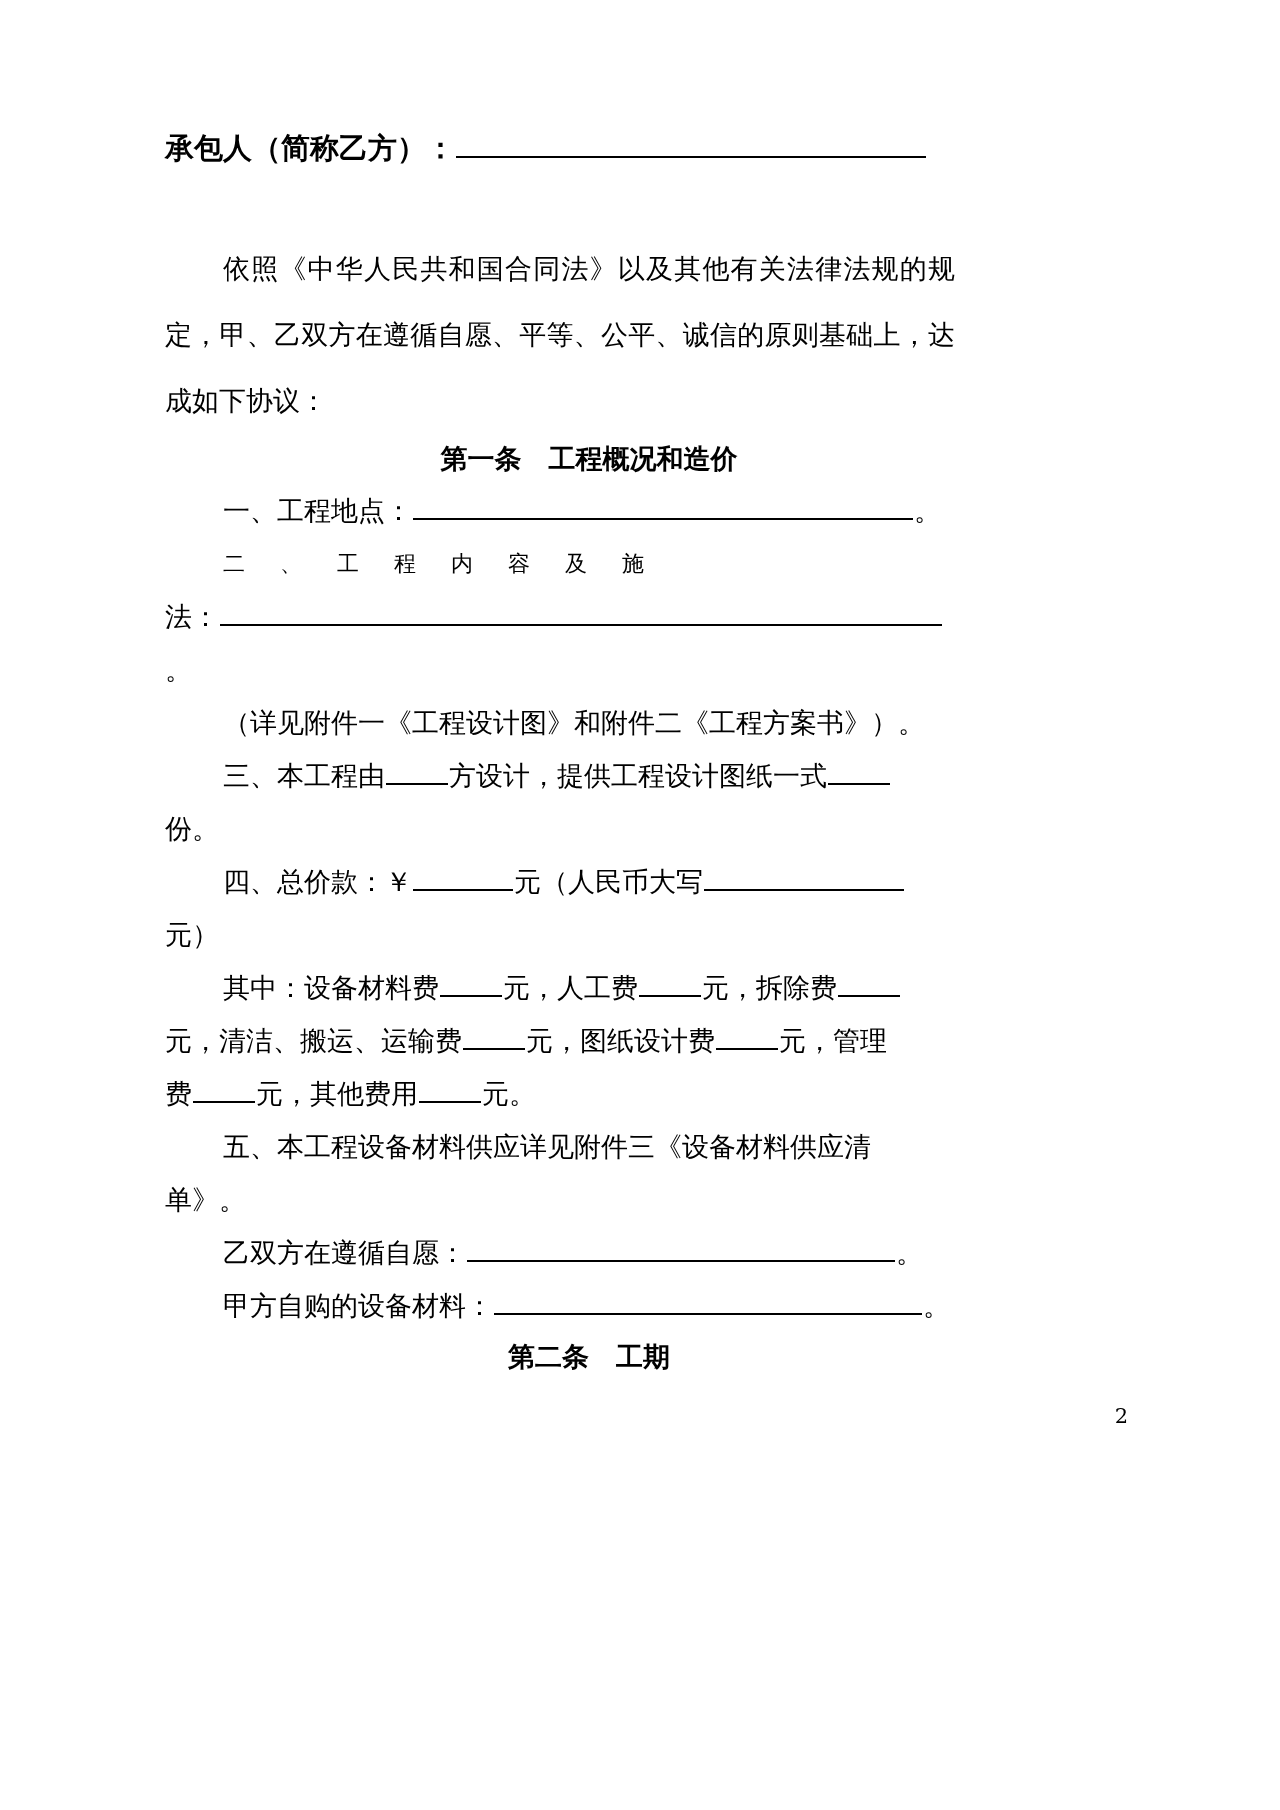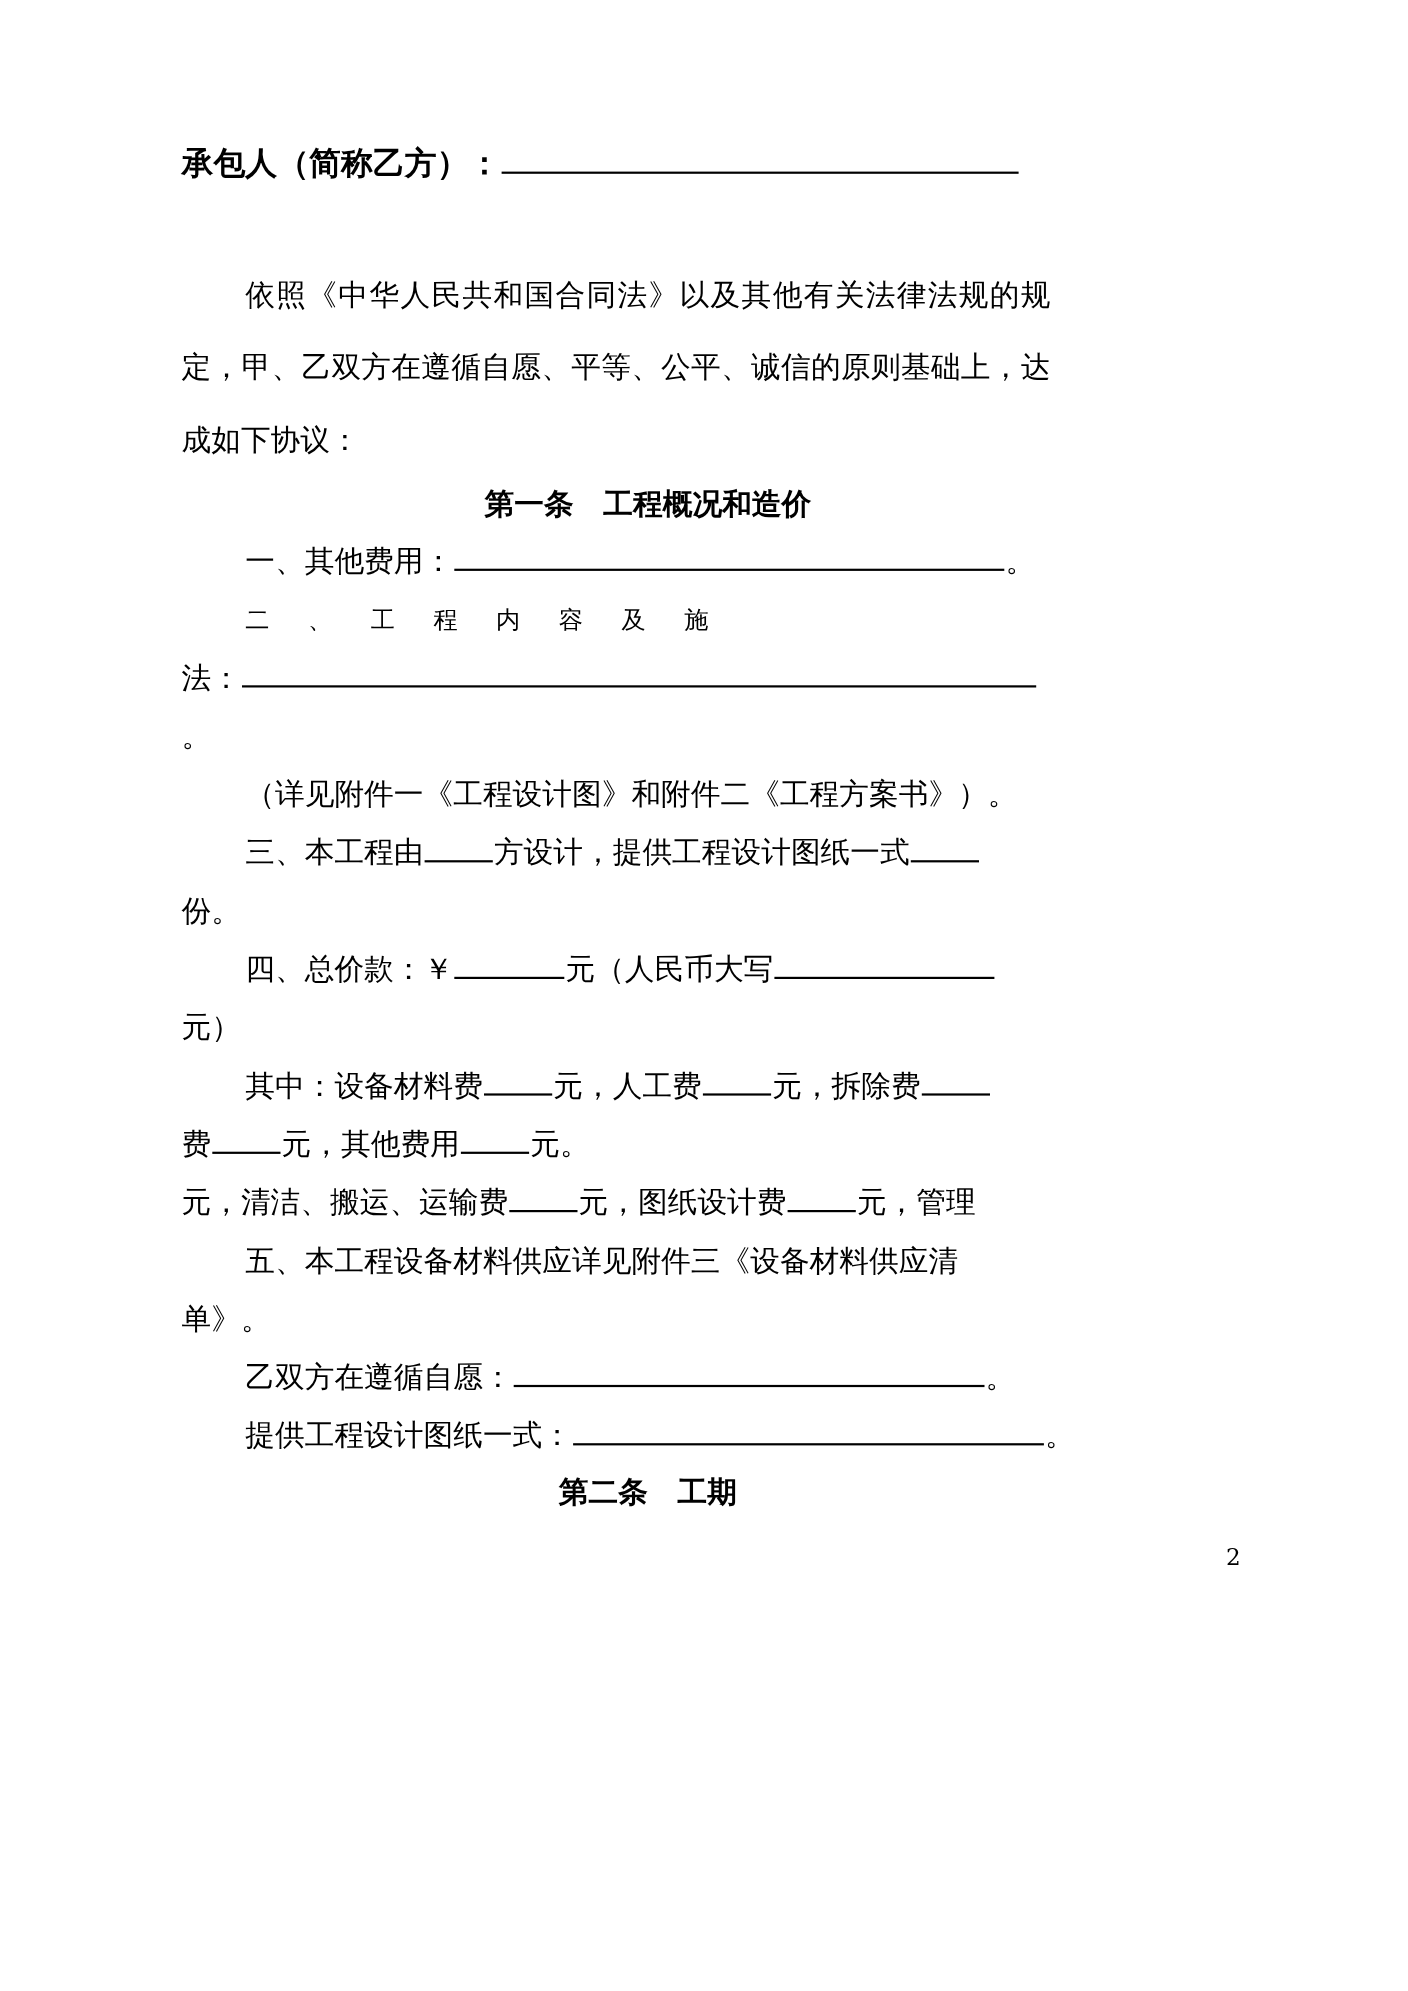--- a/index.html
+++ b/index.html
@@ -114,21 +114,21 @@
       <span>承包人（简称乙方）：</span><span class="rule rule-xl"></span>
     </div>
 
     <div class="spacer-lg"></div>
 
     <div class="body-par" style="text-indent:58px; width:790px; text-align:justify; text-align-last:left;">依照《中华人民共和国合同法》以及其他有关法律法规的规定，甲、乙双方在遵循自愿、平等、公平、诚信的原则基础上，达成如下协议：</div>
 
     <div class="sec-head indent2">第一条　工程概况和造价</div>
 
     <div class="body-line indent2">
-      <span>一、其他费用：</span><span class="rule rule-lg"></span><span>。</span>
+      <span>一、工程地点：</span><span class="rule rule-lg"></span><span>。</span>
     </div>
 
     <div class="tracked">二、工程内容及施</div>
 
     <div class="body-line">
       <span>法：</span><span class="rule rule-xxl"></span>
     </div>
 
     <div class="body-line">。</div>
 
@@ -142,36 +142,36 @@
     <div class="body-line indent2">
       <span>四、总价款：￥</span><span class="rule rule-md"></span><span>元（人民币大写</span><span class="rule rule-lg2"></span>
     </div>
     <div class="body-line">元）</div>
 
     <div class="body-line indent2">
       <span>其中：设备材料费</span><span class="rule rule-sm"></span><span>元，人工费</span><span class="rule rule-sm"></span><span>元，拆除费</span><span class="rule rule-sm"></span>
     </div>
 
     <div class="body-line">
-      <span>费</span><span class="rule rule-sm"></span><span>元，其他费用</span><span class="rule rule-sm"></span><span>元。</span>
+      <span>元，清洁、搬运、运输费</span><span class="rule rule-sm"></span><span>元，图纸设计费</span><span class="rule rule-sm"></span><span>元，管理</span>
     </div>
 
     <div class="body-line">
-      <span>元，清洁、搬运、运输费</span><span class="rule rule-sm"></span><span>元，图纸设计费</span><span class="rule rule-sm"></span><span>元，管理</span>
+      <span>费</span><span class="rule rule-sm"></span><span>元，其他费用</span><span class="rule rule-sm"></span><span>元。</span>
     </div>
 
     <div class="body-line indent2">五、本工程设备材料供应详见附件三《设备材料供应清</div>
     <div class="body-line">单》。</div>
 
     <div class="body-line indent2">
       <span>乙双方在遵循自愿：</span><span class="rule rule-xlb"></span><span>。</span>
     </div>
 
     <div class="body-line indent2">
-      <span>提供工程设计图纸一式：</span><span class="rule rule-xlb"></span><span>。</span>
+      <span>甲方自购的设备材料：</span><span class="rule rule-xlb"></span><span>。</span>
     </div>
 
     <div class="sec-head indent2">第二条　工期</div>
 
   </div>
 
   <div class="page-number">2</div>
 </div>
 
 </body></html>

